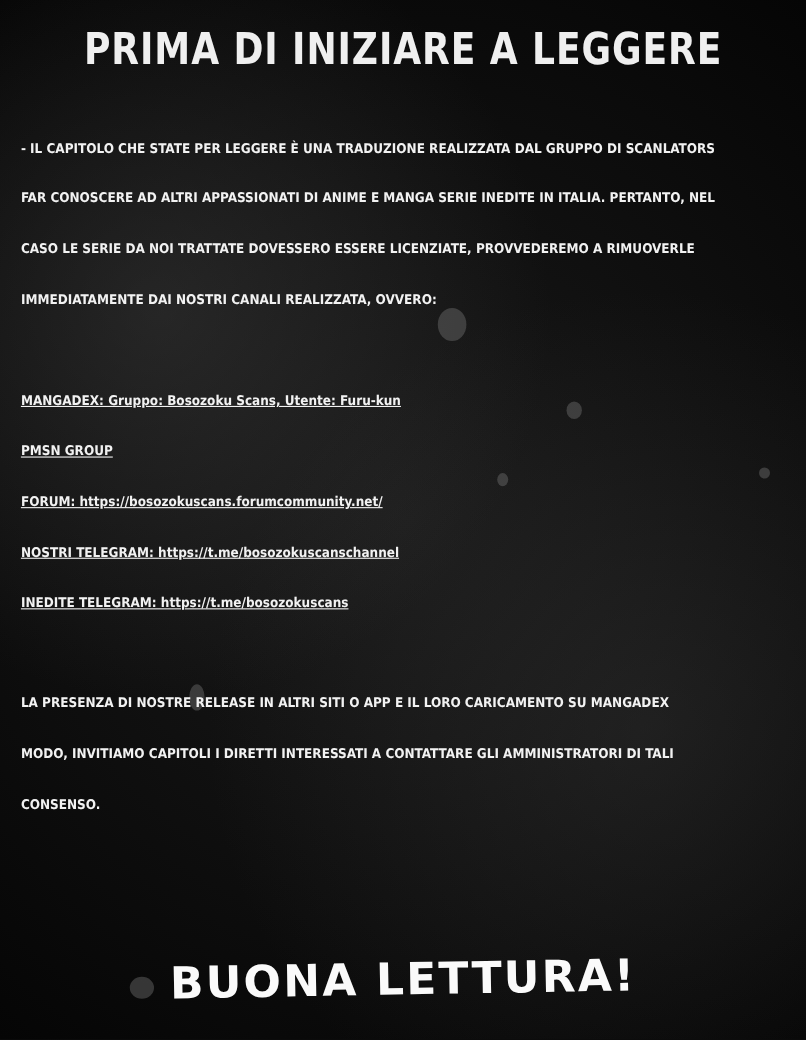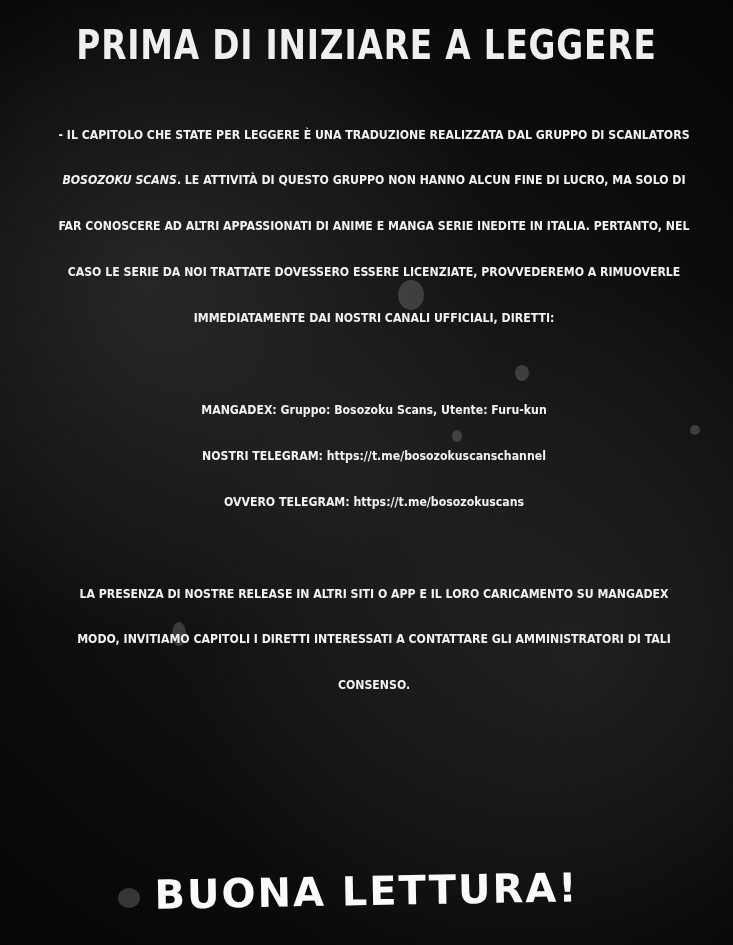--- a/index.html
+++ b/index.html
@@ -33,24 +33,24 @@
   }
   .body-text {
     position:absolute; left:19px; top:97px; width:710px;
     font-family:"DejaVu Sans Condensed","DejaVu Sans", sans-serif;
     font-weight:bold;
     font-size:12.2px;
     line-height:15.3px;
     text-transform:none;
     white-space:pre-wrap;
   }
-  .line { display:block; white-space:nowrap;text-align:center; }
+  .line { display:block; white-space:nowrap; }
   .gap { display:block; height:15.3px; }
   .em { font-style:italic; }
-  .mixed { font-weight:bold; letter-spacing:0; }
+  .mixed { font-weight:bold; letter-spacing:0;text-decoration:underline; }
   .footer {
     position:absolute; left:0; right:0; top:868px;
     text-align:center;
     font-family:"DejaVu Sans", sans-serif;
     font-weight:bold;
     font-size:40px;
     letter-spacing:2px;
     color:#fafafa;
     transform:rotate(-1deg);
   }
@@ -64,28 +64,29 @@
 <div class="spot" style="left:452px;top:430px;width:10px;height:12px;"></div>
 <div class="spot" style="left:118px;top:888px;width:22px;height:20px;"></div>
 <div class="spot" style="left:172px;top:622px;width:14px;height:24px;"></div>
 <div class="spot" style="left:690px;top:425px;width:10px;height:10px;"></div>
 
 <div class="page">
   <div class="title">PRIMA DI INIZIARE A LEGGERE</div>
 
   <div class="body-text">
     <span class="line">- IL CAPITOLO CHE STATE PER LEGGERE È UNA TRADUZIONE REALIZZATA DAL GRUPPO DI SCANLATORS</span>
-    <span class="line"><span class="em">BOSOZOKU SCANS</span><span>. LE ATTIVITÀ DI QUESTO GRUPPO NON HANNO ALCUN FINE DI LUCRO, MA SOLO DI</span></span>
     <span class="line">FAR CONOSCERE AD ALTRI APPASSIONATI DI ANIME E MANGA SERIE INEDITE IN ITALIA. PERTANTO, NEL</span>
     <span class="line">CASO LE SERIE DA NOI TRATTATE DOVESSERO ESSERE LICENZIATE, PROVVEDEREMO A RIMUOVERLE</span>
-    <span class="line">IMMEDIATAMENTE DAI NOSTRI CANALI UFFICIALI, DIRETTI:</span>
+    <span class="line">IMMEDIATAMENTE DAI NOSTRI CANALI REALIZZATA, OVVERO:</span>
     <span class="gap"></span>
     <span class="line mixed">MANGADEX: Gruppo: Bosozoku Scans, Utente: Furu-kun</span>
+    <span class="line mixed">PMSN GROUP</span>
+    <span class="line mixed">FORUM: https://bosozokuscans.forumcommunity.net/</span>
     <span class="line mixed">NOSTRI TELEGRAM: https://t.me/bosozokuscanschannel</span>
-    <span class="line mixed">OVVERO TELEGRAM: https://t.me/bosozokuscans</span>
+    <span class="line mixed">INEDITE TELEGRAM: https://t.me/bosozokuscans</span>
     <span class="gap"></span>
     <span class="line">LA PRESENZA DI NOSTRE RELEASE IN ALTRI SITI O APP E IL LORO CARICAMENTO SU MANGADEX</span>
     <span class="line">MODO, INVITIAMO CAPITOLI I DIRETTI INTERESSATI A CONTATTARE GLI AMMINISTRATORI DI TALI</span>
     <span class="line">CONSENSO.</span>
     <span class="gap"></span>
     
     
     
     
     

